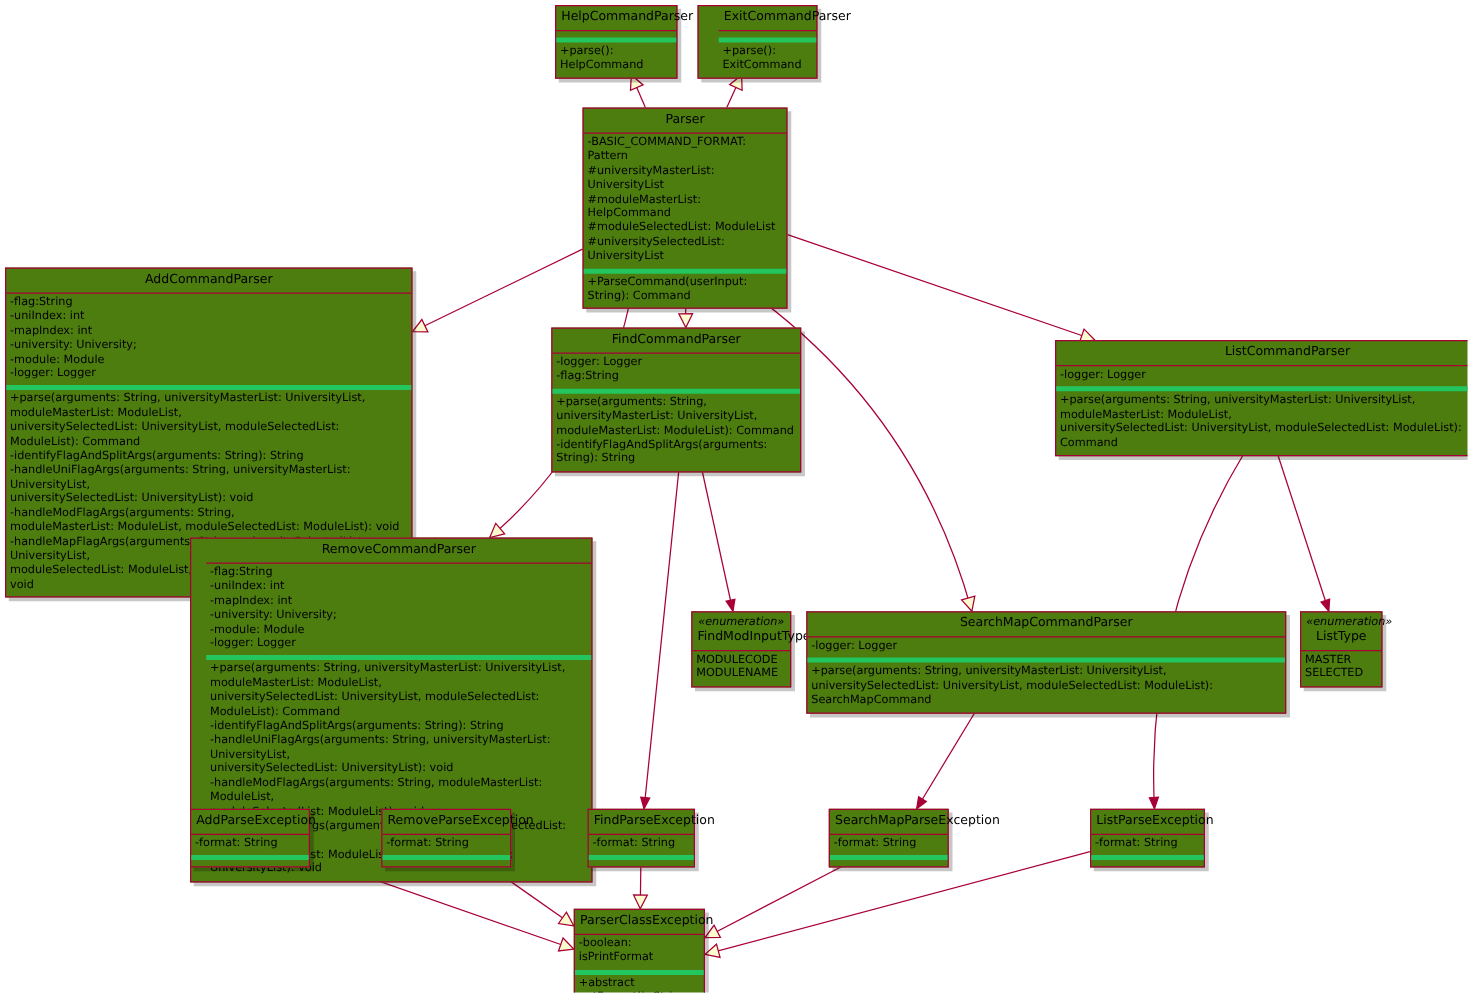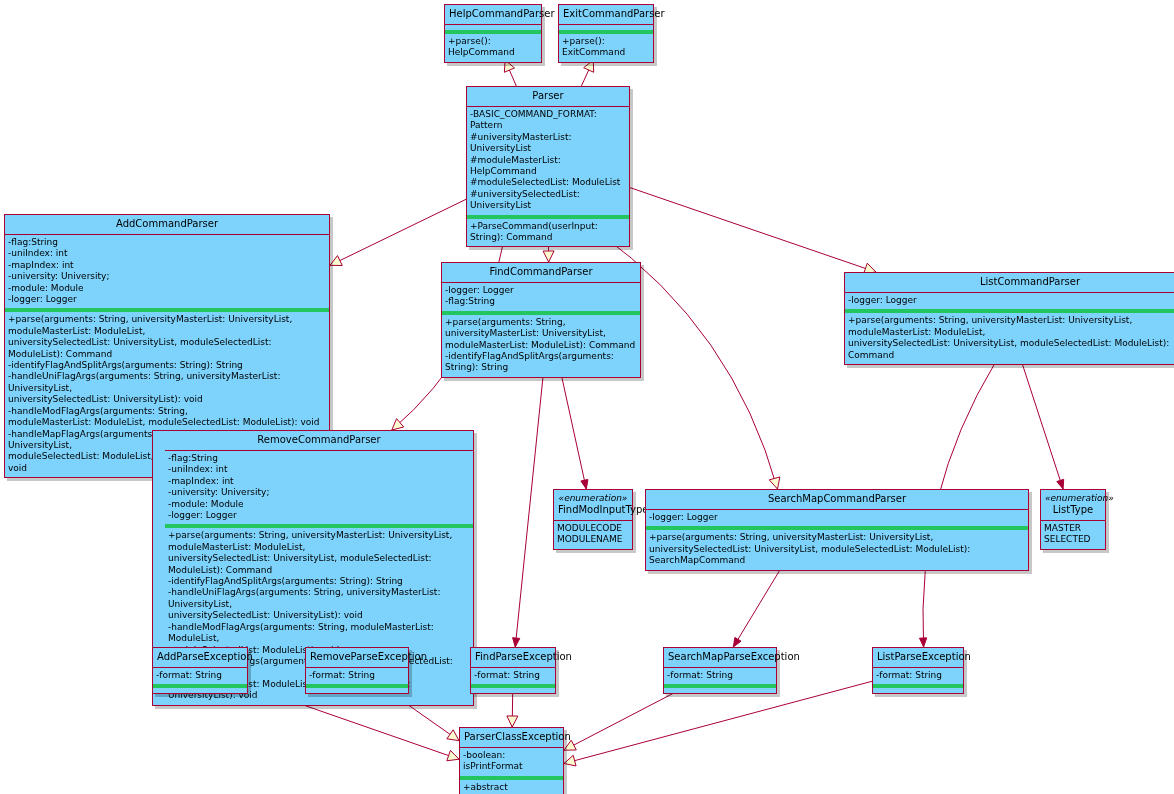--- a/index.html
+++ b/index.html
@@ -2,21 +2,21 @@
 <html><head>
 <meta charset="utf-8">
 <style>
   html,body{margin:0;padding:0;background:#ffffff;}
   body{width:1174px;height:794px;font-family:"DejaVu Sans","Liberation Sans",sans-serif;}
   #canvas{position:relative;width:1174px;height:794px;overflow:hidden;}
   #edges{position:absolute;left:0;top:0;width:1174px;height:794px;pointer-events:none;}
 
   .uml{
     position:absolute;
-    background:#7dd3fc;
+    background:#4d7c0f;
     border:1px solid #A80036;
     box-shadow:3px 3px 0 rgba(0,0,0,0.22);
     box-sizing:border-box;
     color:#000000;
     font-size:9px;
     line-height:11.4px;
   }
   .uml .title{
     text-align:center;
     padding:3px 4px 4px 4px;
@@ -83,21 +83,21 @@
       <path d="M872,681.2779827798278 L564,763.4870848708487" fill="none" stroke="#A80036" stroke-width="1"></path>
       <path d="M564,763.4870848708487 L573.2095681417832,755.3363882968218 L576.0462981442913,765.9643214398592 Z" fill="#FBFBCF" stroke="#A80036" stroke-width="1" stroke-linejoin="miter"></path>
     </svg>
 <div class="uml" style="left: 444px; top: 4px; width: 98px;">
       <div class="title">HelpCommandParser</div>
       <div class="compartment empty"></div>
       <div class="compartment">
         <div class="row">+parse(): HelpCommand</div>
       </div>
     </div>
-    <div class="uml" style="left: 558px; top: 4px; width: 96px;">
+    <div class="uml" style="left: 558px; top: 4px; width: 96px; padding-left: 16px;">
       <div class="title">ExitCommandParser</div>
       <div class="compartment empty"></div>
       <div class="compartment">
         <div class="row">+parse(): ExitCommand</div>
       </div>
     </div>
     <div class="uml" style="left: 466px; top: 86px; width: 164px;">
       <div class="title">Parser</div>
       <div class="compartment">
         <div class="row">-BASIC_COMMAND_FORMAT: Pattern</div>
@@ -214,21 +214,21 @@
       </div>
       <div class="compartment empty"></div>
     </div>
     <div class="uml" style="left: 470px; top: 647px; width: 86px;">
       <div class="title">FindParseException</div>
       <div class="compartment">
         <div class="row">-format: String</div>
       </div>
       <div class="compartment empty"></div>
     </div>
-    <div class="uml" style="left: 663px; top: 647px; width: 114px;">
+    <div class="uml" style="left: 663px; top: 647px; width: 96px;">
       <div class="title">SearchMapParseException</div>
       <div class="compartment">
         <div class="row">-format: String</div>
       </div>
       <div class="compartment empty"></div>
     </div>
     <div class="uml" style="left: 872px; top: 647px; width: 92px;">
       <div class="title">ListParseException</div>
       <div class="compartment">
         <div class="row">-format: String</div>

